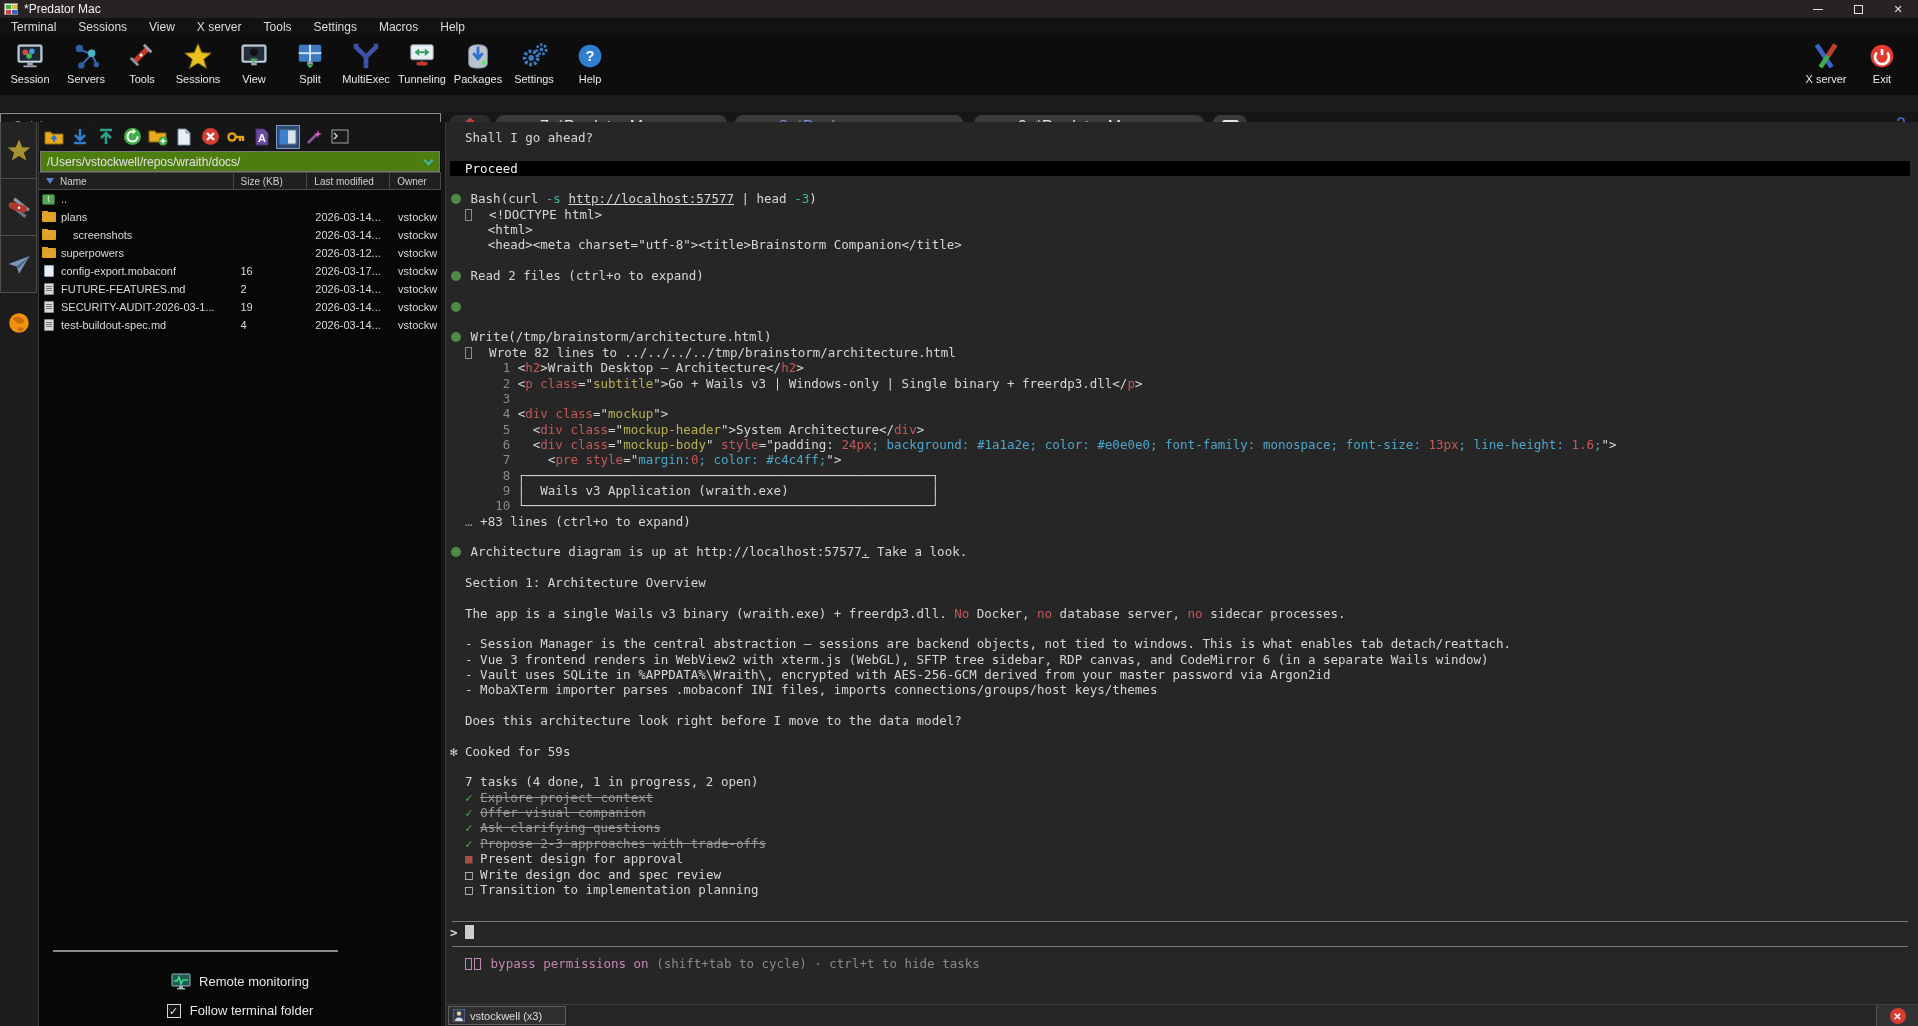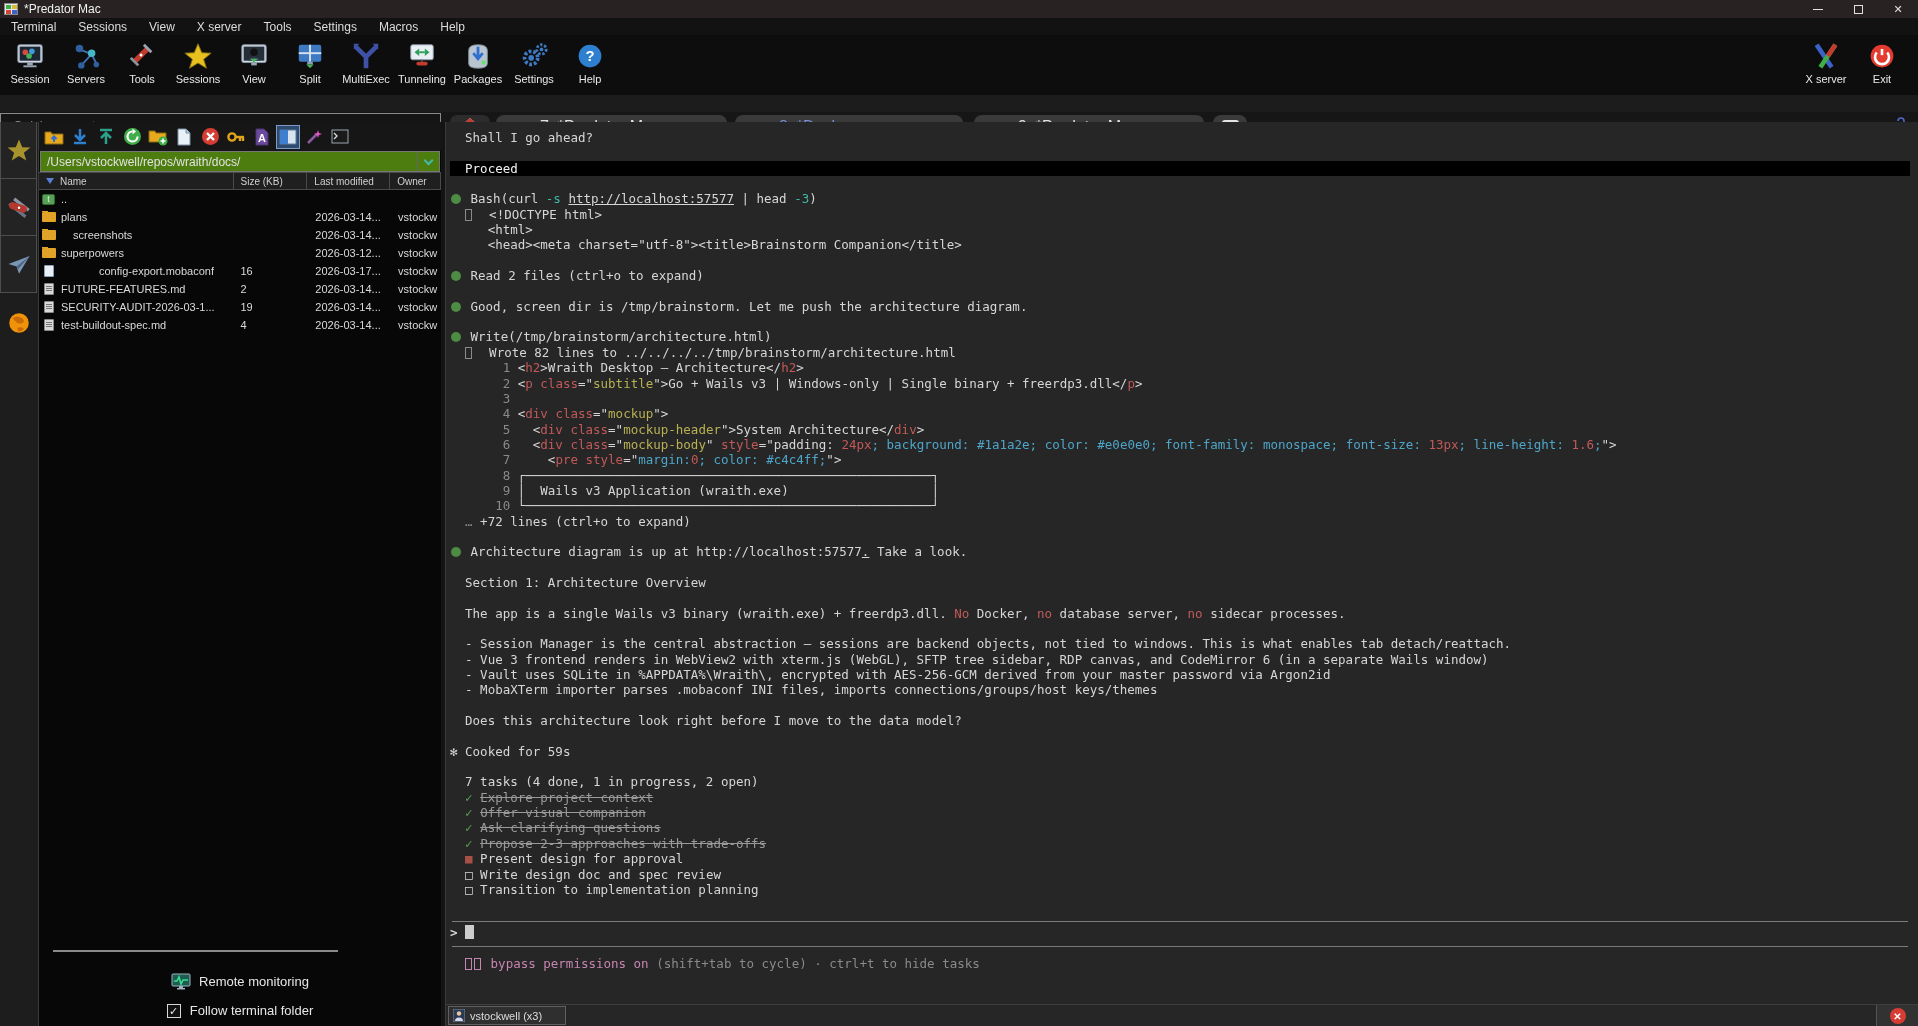--- a/index.html
+++ b/index.html
@@ -552,21 +552,21 @@
             <span class="fic">
               <span class="folder-shape"></span>
             </span>
             <span>superpowers</span>
           </span>
           <span class="cell" style="width: 74px; padding-left: 7px;"></span>
           <span class="cell" style="width: 83px; padding-left: 8px;">2026-03-12...</span>
           <span class="cell" style="width: 51px; padding-left: 8px;">vstockw</span>
         </div>
         <div class="frow">
-          <span class="cell" style="width: 195px; display: flex;  gap: 38px;">
+          <span class="cell" style="width: 195px; display: flex; ">
             <span class="fic">
               <span class="file-shape"></span>
             </span>
             <span>config-export.mobaconf</span>
           </span>
           <span class="cell" style="width: 74px; padding-left: 7px;">16</span>
           <span class="cell" style="width: 83px; padding-left: 8px;">2026-03-17...</span>
           <span class="cell" style="width: 51px; padding-left: 8px;">vstockw</span>
         </div>
         <div class="frow">
@@ -629,35 +629,35 @@
         <div class="tl"></div>
         <div class="tl bar"><span>  Proceed</span></div>
         <div class="tl"></div>
         <div class="tl"><span class="blt"></span><span> Bash(curl </span><span class="c-teal">-s</span><span> </span><span class="c-u">http://localhost:57577</span><span> | head </span><span class="c-teal">-3</span><span>)</span></div>
         <div class="tl"><span>  </span><span class="tofu c-g"></span><span>  &lt;!DOCTYPE html&gt;</span></div>
         <div class="tl"><span>     &lt;html&gt;</span></div>
         <div class="tl"><span>     &lt;head&gt;&lt;meta charset="utf-8"&gt;&lt;title&gt;Brainstorm Companion&lt;/title&gt;</span></div>
         <div class="tl"></div>
         <div class="tl"><span class="blt"></span><span> Read 2 files (ctrl+o to expand)</span></div>
         <div class="tl"></div>
-        <div class="tl"><span class="blt"></span><span> Good, screen dir is /tmp/brainstorm. Let me push the architecture diagram.</span></div>
+        <div class="tl"><span class="blt"></span></div>
         <div class="tl"></div>
         <div class="tl"><span class="blt"></span><span> Write(/tmp/brainstorm/architecture.html)</span></div>
         <div class="tl"><span>  </span><span class="tofu c-g"></span><span>  Wrote 82 lines to ../../../../tmp/brainstorm/architecture.html</span></div>
         <div class="tl"><span class="c-g">       1 </span><span>&lt;</span><span class="c-red">h2</span><span>&gt;Wraith Desktop — Architecture&lt;/</span><span class="c-red">h2</span><span>&gt;</span></div>
         <div class="tl"><span class="c-g">       2 </span><span>&lt;</span><span class="c-red">p</span><span> </span><span class="c-red">class</span><span>="</span><span class="c-yel">subtitle</span><span>"&gt;</span><span>Go + Wails v3 | Windows-only | Single binary + freerdp3.dll&lt;/</span><span class="c-red">p</span><span>&gt;</span></div>
         <div class="tl"><span class="c-g">       3</span></div>
         <div class="tl"><span class="c-g">       4 </span><span>&lt;</span><span class="c-red">div</span><span> </span><span class="c-red">class</span><span>="</span><span class="c-yel">mockup</span><span>"&gt;</span></div>
         <div class="tl"><span class="c-g">       5 </span><span>  &lt;</span><span class="c-red">div</span><span> </span><span class="c-red">class</span><span>="</span><span class="c-yel">mockup-header</span><span>"&gt;</span><span>System Architecture&lt;/</span><span class="c-red">div</span><span>&gt;</span></div>
         <div class="tl"><span class="c-g">       6 </span><span>  &lt;</span><span class="c-red">div</span><span> </span><span class="c-red">class</span><span>="</span><span class="c-yel">mockup-body</span><span>" </span><span class="c-red">style</span><span>="</span><span>padding: </span><span class="c-red">24px</span><span class="c-cyan">; </span><span class="c-cyan">background: #1a1a2e; color: #e0e0e0; font-family: monospace; font-size: </span><span class="c-red">13px</span><span class="c-cyan">; line-height: </span><span class="c-red">1.6</span><span class="c-cyan">;</span><span>"&gt;</span></div>
         <div class="tl"><span class="c-g">       7 </span><span>    &lt;</span><span class="c-red">pre</span><span> </span><span class="c-red">style</span><span>="</span><span class="c-cyan">margin:</span><span class="c-red">0</span><span class="c-cyan">; </span><span class="c-cyan">color: #c4c4ff;</span><span>"&gt;</span></div>
         <div class="tl"><span class="c-g">       8 </span><span>┌──────────────────────────────────────────────────────┐</span></div>
         <div class="tl"><span class="c-g">       9 </span><span>│  Wails v3 Application (wraith.exe)                   │</span></div>
         <div class="tl"><span class="c-g">      10 </span><span>└──────────────────────────────────────────────────────┘</span></div>
-        <div class="tl"><span class="c-g">  … </span><span>+72 lines (ctrl+o to expand)</span></div>
+        <div class="tl"><span class="c-g">  … </span><span>+83 lines (ctrl+o to expand)</span></div>
         <div class="tl"></div>
         <div class="tl"><span class="blt"></span><span> Architecture diagram is up at http://localhost:57577</span><span class="c-u">.</span><span> Take a look.</span></div>
         <div class="tl"></div>
         <div class="tl"><span>  Section 1: Architecture Overview</span></div>
         <div class="tl"></div>
         <div class="tl"><span>  The app is a single Wails v3 binary (wraith.exe) + freerdp3.dll. </span><span class="c-red">No</span><span> Docker, </span><span class="c-red">no</span><span> database server, </span><span class="c-red">no</span><span> sidecar processes.</span></div>
         <div class="tl"></div>
         <div class="tl"><span>  - Session Manager is the central abstraction — sessions are backend objects, not tied to windows. This is what enables tab detach/reattach.</span></div>
         <div class="tl"><span>  - Vue 3 frontend renders in WebView2 with xterm.js (WebGL), SFTP tree sidebar, RDP canvas, and CodeMirror 6 (in a separate Wails window)</span></div>
         <div class="tl"><span>  - Vault uses SQLite in %APPDATA%\Wraith\, encrypted with AES-256-GCM derived from your master password via Argon2id</span></div>

